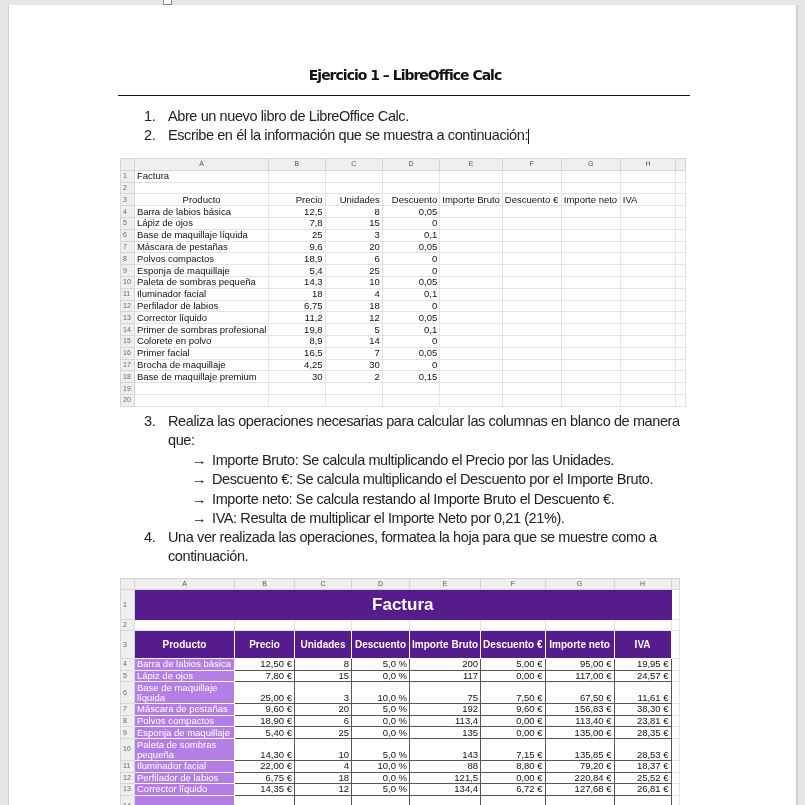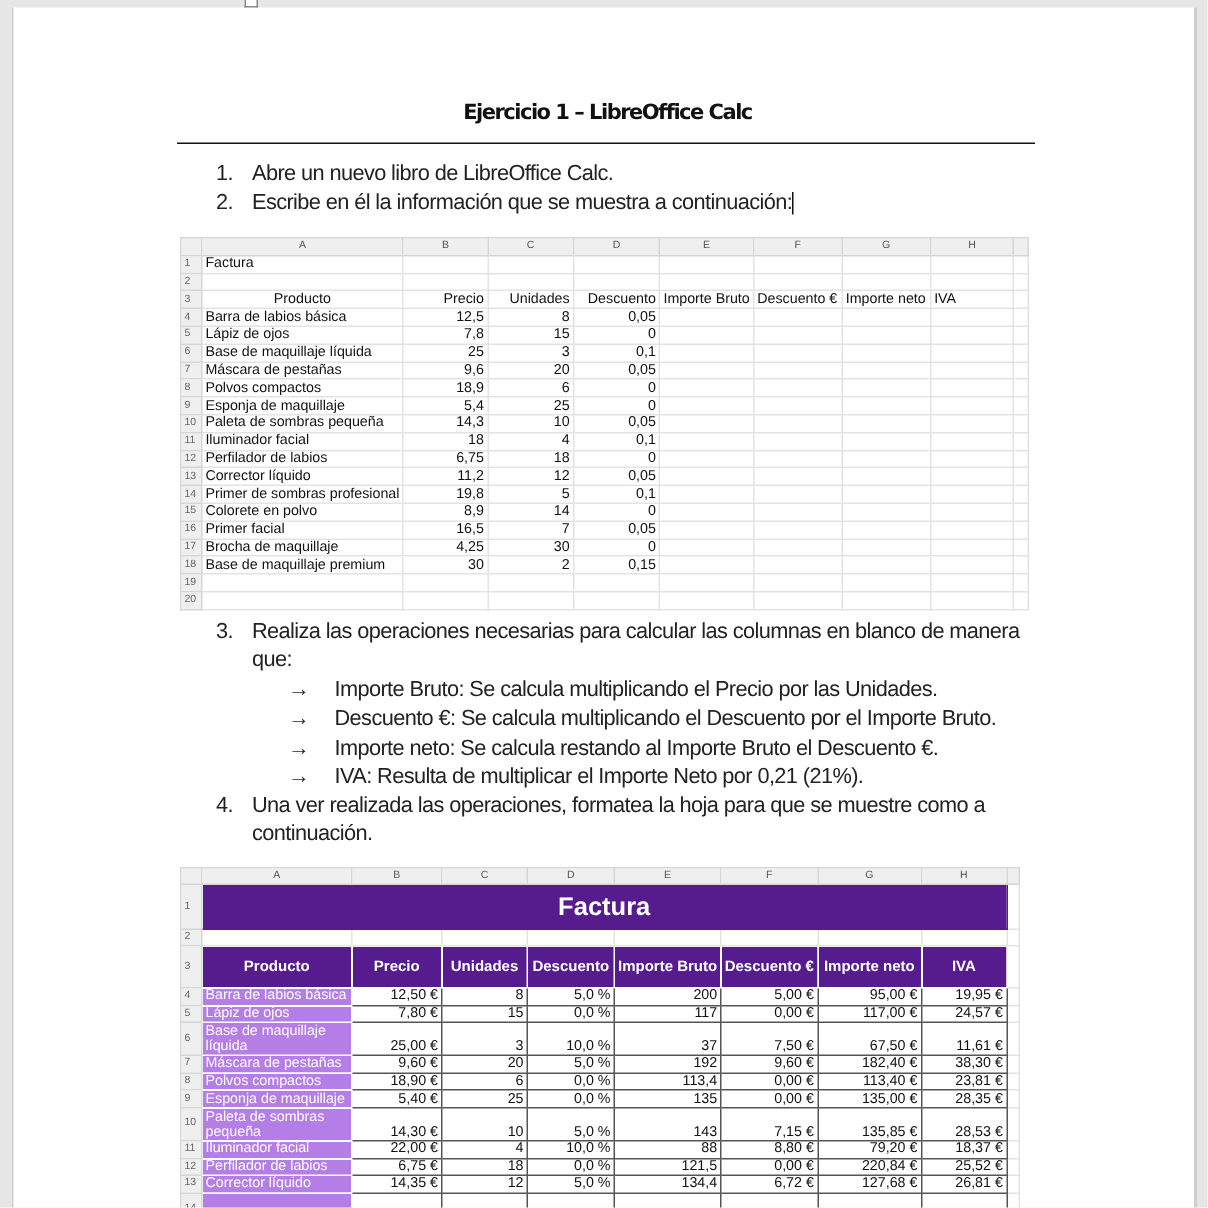--- a/index.html
+++ b/index.html
@@ -8,21 +8,21 @@
   .corner-mark { position:absolute; left:163px; top:0; width:7px; height:4px; border:1px solid #888; border-top:none; background:#fff; }
   .title { position:absolute; left:120px; width:570px; top:67px; text-align:center; font-family:"DejaVu Sans", sans-serif; font-weight:bold; font-size:14px; letter-spacing:-1px; color:#111; }
   .title-rule { position:absolute; left:118px; width:572px; top:95px; height:0; border-top:1.5px solid #111; }
   .list { position:absolute; font-family:"Liberation Sans", sans-serif; font-size:14.5px; color:#222; letter-spacing:-0.4px; }
   .li { position:absolute; white-space:nowrap; }
   .num { position:absolute; left:0; }
   .txt { position:absolute; left:24px; }
   .caret { display:inline-block; width:1px; height:15px; background:#111; vertical-align:middle; }
   .sub { position:absolute; white-space:nowrap; font-size:14.5px; letter-spacing:-0.4px; color:#222; }
   .arrow { position:absolute; left:0; }
-  .subtxt { position:absolute; left:31px; }
+  .subtxt { position:absolute; left:20px; }
 
   
   .sheet1 { position:absolute; left:120px; top:158px; width:566px; height:240px; font-size:9.5px; color:#111; }
   .grid1 { border-collapse:collapse; table-layout:fixed; }
   .grid1 td { border:1px solid #e3e3e3; height:10.8px; padding:0 2px; white-space:nowrap; overflow:hidden; line-height:10px; }
   .grid1 .hdr { background:#efefef; color:#555; text-align:center; font-size:7px; border-color:#d6d6d6; }
   .grid1 .rh { background:#efefef; color:#666; font-size:7px; text-align:left; border-color:#d6d6d6; }
   .r { text-align:right; }
   .c { text-align:center; }
 
@@ -442,35 +442,35 @@
           <td class="val short">117,00 €</td>
           <td class="val short">24,57 €</td>
           <td></td>
         </tr>
         <tr>
           <td class="rh">6</td>
           <td class="prod tall">Base de maquillaje líquida</td>
           <td class="val tall">25,00 €</td>
           <td class="val tall">3</td>
           <td class="val tall">10,0 %</td>
-          <td class="val tall">37</td>
+          <td class="val tall">75</td>
           <td class="val tall">7,50 €</td>
           <td class="val tall">67,50 €</td>
           <td class="val tall">11,61 €</td>
           <td></td>
         </tr>
         <tr>
           <td class="rh">7</td>
           <td class="prod short">Máscara de pestañas</td>
           <td class="val short">9,60 €</td>
           <td class="val short">20</td>
           <td class="val short">5,0 %</td>
           <td class="val short">192</td>
           <td class="val short">9,60 €</td>
-          <td class="val short">182,40 €</td>
+          <td class="val short">156,83 €</td>
           <td class="val short">38,30 €</td>
           <td></td>
         </tr>
         <tr>
           <td class="rh">8</td>
           <td class="prod short">Polvos compactos</td>
           <td class="val short">18,90 €</td>
           <td class="val short">6</td>
           <td class="val short">0,0 %</td>
           <td class="val short">113,4</td>

